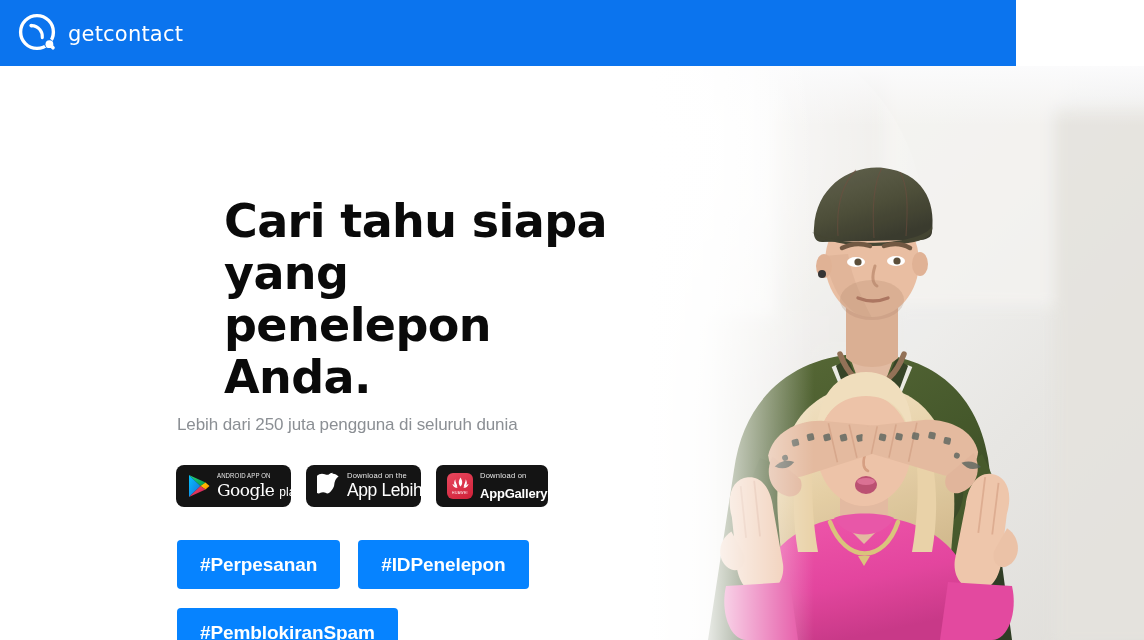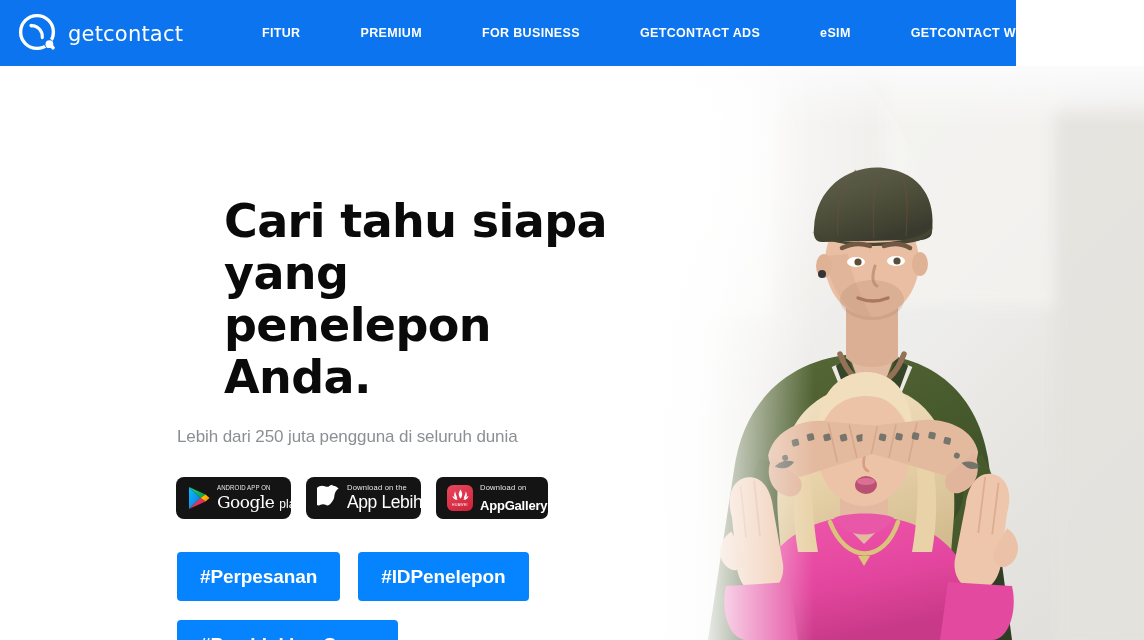--- a/index.html
+++ b/index.html
@@ -54,21 +54,21 @@
 
   .headline{
     margin-top:129px;
     font-size:46px; font-weight:bold; line-height:52px;
     color:#0a0a0a; letter-spacing:-.6px;
     font-family:"DejaVu Sans", sans-serif;
     max-width:400px;
     margin-left:47px;
   }
   .subhead{
-    margin-top:24px; font-size:17px; color:#8b8f94; letter-spacing:-.1px;
+    margin-top:12px; font-size:17px; color:#8b8f94; letter-spacing:-.1px;
     font-family:"Liberation Sans", sans-serif;
   }
 
   
   .badges{ display:flex; gap:17px; margin-top:31px; }
   .badge{
     background:#141414; border-radius:7px; height:40px;
     display:flex; align-items:center; cursor:pointer; padding:0 10px;
     box-shadow:0 0 0 1px #141414;
   }
@@ -126,28 +126,20 @@
           <path d="M13.6 12.6c3.4 0 6.4 1.6 8.4 4.1 1.8 2.3 2.6 5.1 2.3 7.9" fill="none" stroke="#ffffff" stroke-width="3.1" stroke-linecap="round"></path>
           <circle cx="13.3" cy="12.6" r="1.9" fill="#ffffff"></circle>
           <path d="M29.8 29.6l5.2 5.2" fill="none" stroke="#ffffff" stroke-width="3.6" stroke-linecap="round"></path>
           <circle cx="30.6" cy="30.4" r="4.6" fill="#0b74ee" stroke="#ffffff" stroke-width="0"></circle>
           <circle cx="31.4" cy="31.2" r="3.9" fill="#ffffff"></circle>
         </svg>
       </span>
       <span class="brand-name">getcontact</span>
     </div>
 
-    <nav class="nav">
-      <span class="nav-item">FITUR</span>
-      <span class="nav-item">PREMIUM</span>
-      <span class="nav-item">FOR BUSINESS</span>
-      <span class="nav-item">GETCONTACT ADS</span>
-      <span class="nav-item">eSIM</span>
-      <span class="nav-item last">GETCONTACT W</span>
-    </nav>
   </div>
 
   <div class="hero-photo">
     <div class="photo-inner">
       <svg width="560" height="574" viewBox="0 0 560 574" preserveAspectRatio="xMidYMid slice" xmlns="http://www.w3.org/2000/svg">
         <defs>
           <linearGradient id="bgw" x1="0" y1="0" x2="1" y2="1">
             <stop offset="0%" stop-color="#fdfdfd"></stop>
             <stop offset="40%" stop-color="#f2f2f1"></stop>
             <stop offset="70%" stop-color="#e6e5e2"></stop>

